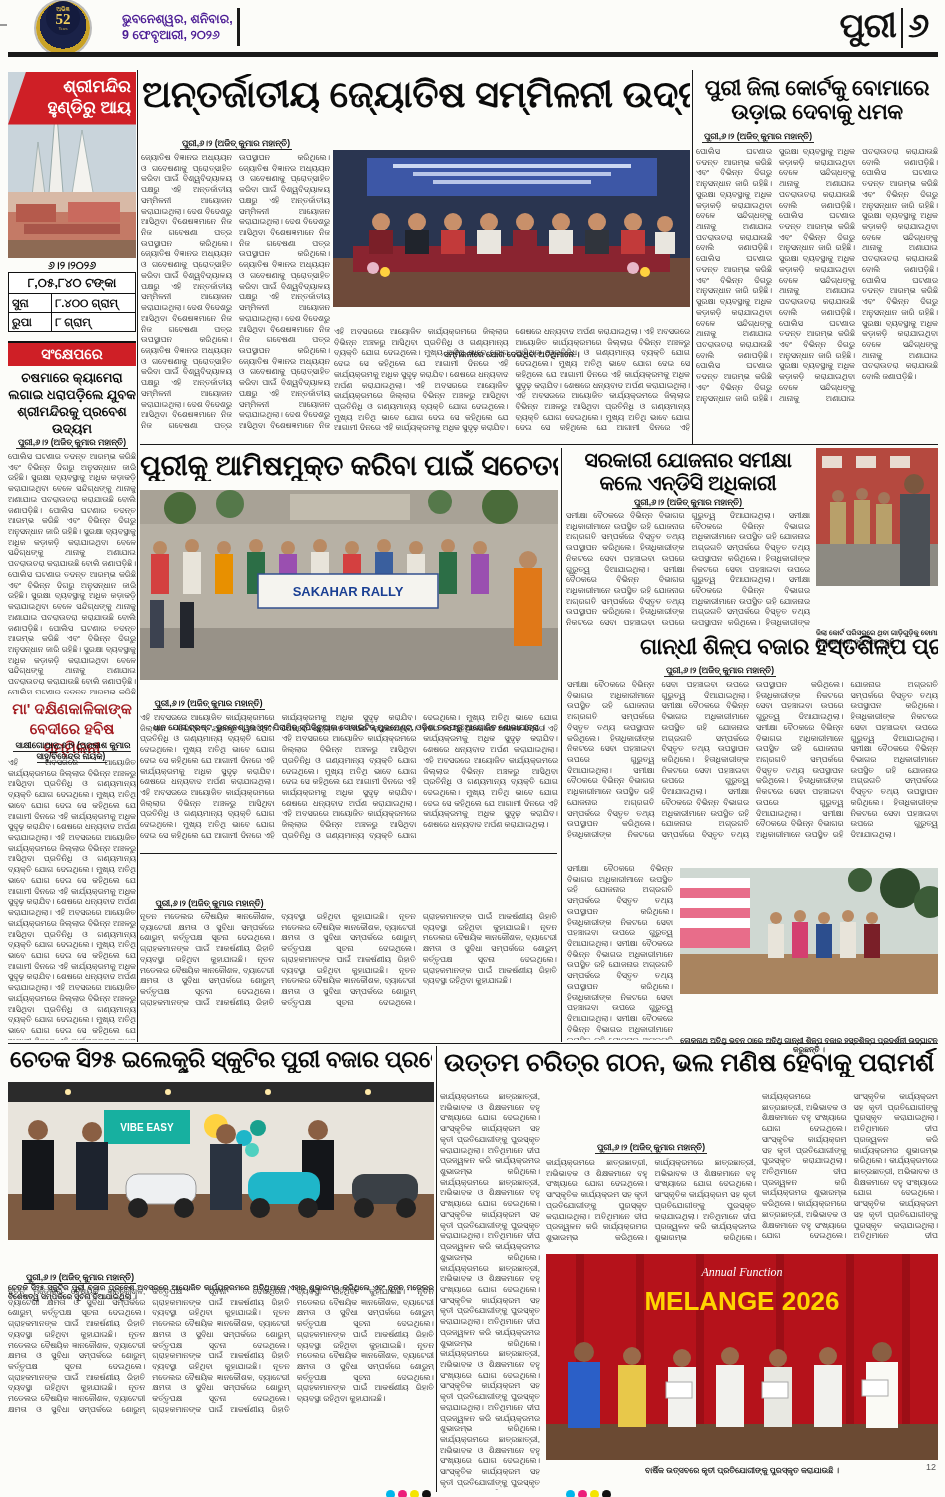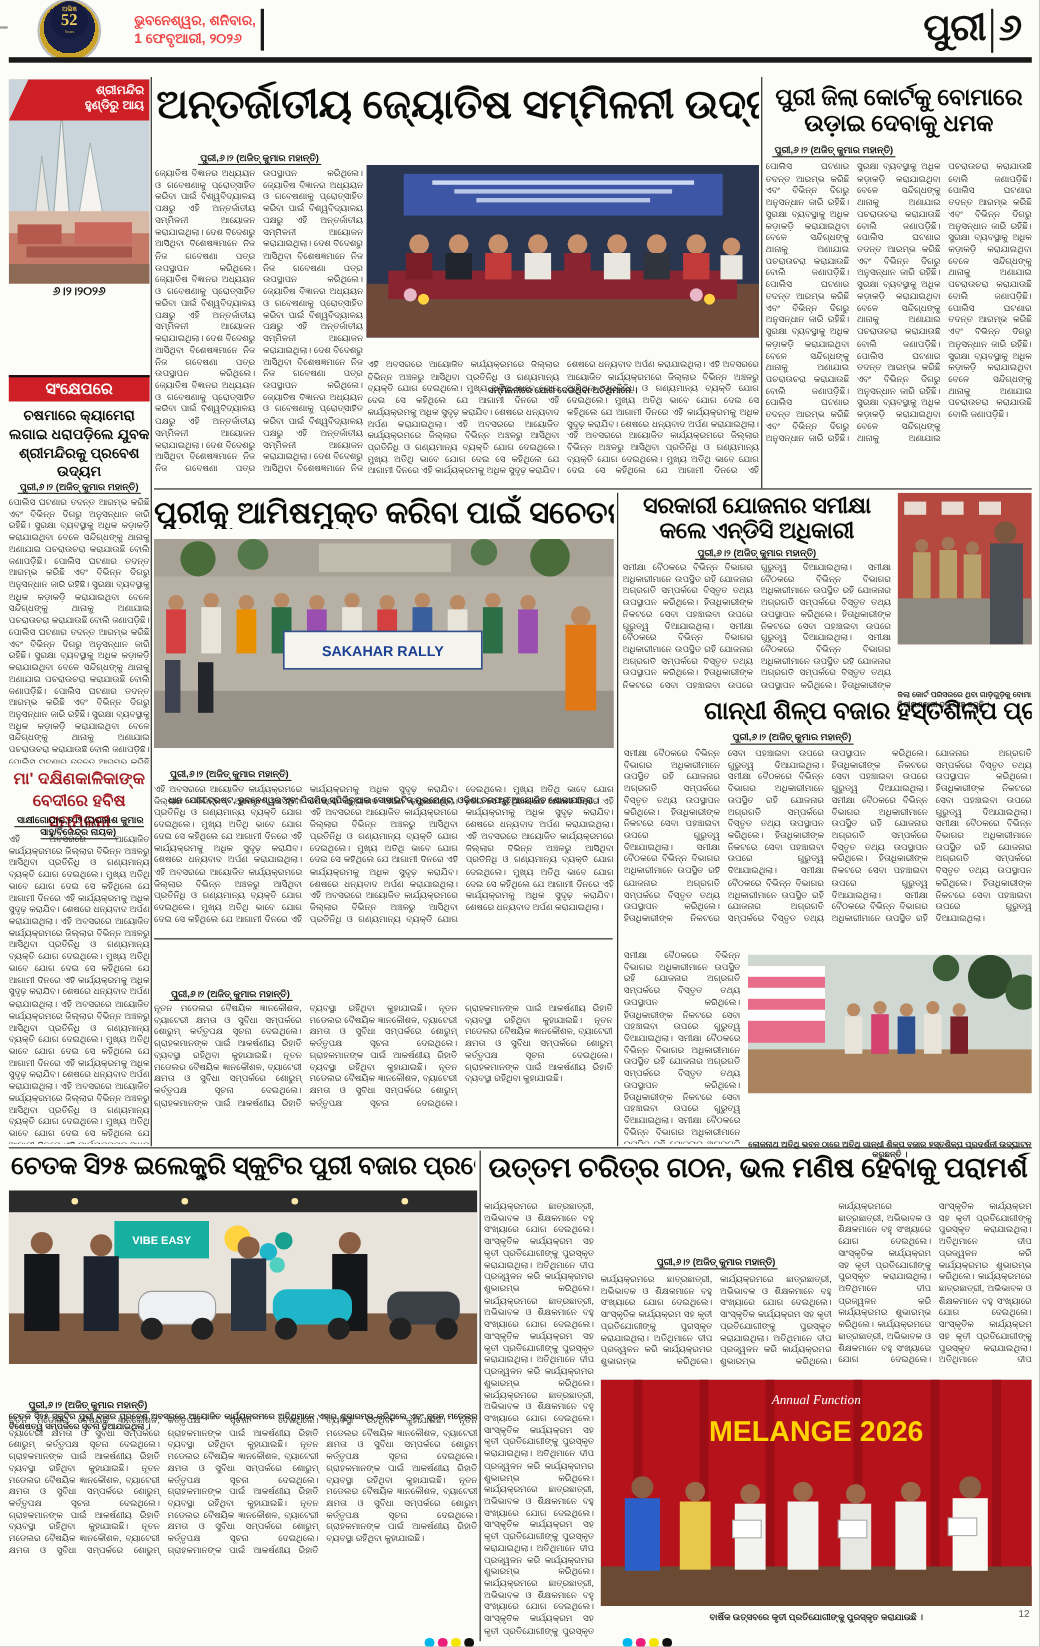--- a/index.html
+++ b/index.html
@@ -21,24 +21,24 @@
   .photo svg{display:block;}
   
   .logo{width:54px;height:54px;border-radius:50%;
         background:radial-gradient(circle at 50% 45%,#1a2248 0 58%,#c9a227 58% 74%,#8f8f8f 74% 86%,#d8d8d8 86%);
         box-shadow:0 0 0 2px #bbb;display:flex;align-items:flex-start;justify-content:center;font-family:Liberation Serif, serif;}
   .logo-inner{width:34px;height:34px;border-radius:50%;background:#141b3e;color:#e7c14a;
         display:flex;flex-direction:column;align-items:center;justify-content:center;line-height:1;}
   .logo-top{font-size:6px;font-weight:bold;}
   .logo-num{font-size:15px;font-weight:bold;color:#f2d05e;}
   .logo-years{font-size:4px;color:#d8b84a;}
-  .dateline{font-size:12.5px;font-weight:bold;line-height:1.25;color:#ef4444;}
+  .dateline{font-size:12.5px;font-weight:bold;line-height:1.25;color:#4c1d95;}
   .edition{font-size:34px;font-weight:bold;letter-spacing:-1px;}
   
-  .red-flag{background:var(--accent-red);color:#fff;font-weight:bold;font-size:11px;line-height:1.25;
+  .red-flag{background:var(--accent-red);color:#fff;font-weight:bold;font-size:17px;line-height:1.25;
             text-align:right;padding:4px 5px 6px 14px;clip-path:polygon(14% 0,100% 0,100% 100%,0 100%);}
   .brief-banner{background:var(--accent-red);color:#fff;font-weight:bold;font-size:14.5px;
             text-align:center;padding:3px 0;border-top:2px solid #111;}
   .brief-head{font-weight:bold;font-size:13px;line-height:1.3;text-align:center;color:#0b0b0b;}
   .brief-head2{font-weight:bold;font-size:15px;line-height:1.3;text-align:center;color:var(--maroon-head);}
   .hunditable{width:100%;border-collapse:collapse;font-weight:bold;font-size:11.5px;color:#0b0b0b;}
   .hunditable td{border:1.5px solid #111;padding:2.5px 3px;background:#fff;}
   .subhead-box{font-weight:bold;font-size:13.5px;line-height:1.3;text-align:center;color:#0b0b0b;}
   .regdot{width:9px;height:9px;border-radius:50%;display:inline-block;margin-right:3px;}
   .pgnum-small{font-size:9px;color:#555;}
@@ -52,21 +52,21 @@
     <div class="logo">
       <div class="logo-inner">
         <div class="logo-top">ଅଭିଜ୍ଞ</div>
         <div class="logo-num">52</div>
         <div class="logo-years">Years</div>
       </div>
     </div>
   </div>
   <div class="abs dateline" style="left:122px;top:12px;width:112px;">
     <div>ଭୁବନେଶ୍ୱର, ଶନିବାର,</div>
-    <div>1 ଫେବୃଆରୀ, ୨୦୨୬</div>
+    <div>9 ଫେବୃଆରୀ, ୨୦୨୬</div>
   </div>
   <div class="abs rule" style="left:237px;top:8px;width:3px;height:38px;"></div>
   <div class="abs edition" style="left:812px;top:6px;width:84px;text-align:right;">ପୁରୀ</div>
   <div class="abs rule" style="left:901px;top:8px;width:2px;height:40px;"></div>
   <div class="abs edition" style="left:908px;top:6px;">୬</div>
   <div class="abs rule" style="left:8px;top:52px;width:930px;height:5px;"></div>
   <div class="abs" style="left:0;top:24px;width:7px;height:2px;background:#999;"></div>
 
   <div class="abs rule" style="left:137px;top:70px;width:1px;height:972px;"></div>
   <div class="abs rule" style="left:692px;top:70px;width:1px;height:374px;"></div>
@@ -89,20 +89,37 @@
       <rect x="60" y="130" width="52" height="20" fill="#c96a5e"></rect>
       <rect x="16" y="152" width="96" height="10" fill="#a9564a"></rect>
       <rect x="0" y="168" width="128" height="18" fill="#8d6a54"></rect>
     </svg>
   </div>
   <div class="abs red-flag" style="left:8px;top:72px;width:128px;box-sizing:border-box;">
     <div>ଶ୍ରୀମନ୍ଦିର</div>
     <div>ହୁଣ୍ଡିରୁ ଆୟ</div>
   </div>
   <div class="abs" style="left:8px;top:259px;width:128px;text-align:center;font-weight:bold;font-size:11px;">୬।୨।୨୦୨୬</div>
+  <div class="abs" style="left:8px;top:272px;width:128px;">
+    <table class="hunditable">
+      <tbody>
+          <tr>
+            <td colspan="2" style="text-align:center;font-size:12.5px;">୮,୦୫,୮୪୦ ଟଙ୍କା</td>
+          </tr>
+      <tr>
+        <td style="width:34%;">ସୁନା</td>
+        <td>୮.୪୦୦ ଗ୍ରାମ୍</td>
+      </tr>
+      <tr>
+        <td>ରୁପା</td>
+        <td>୮ ଗ୍ରାମ୍</td>
+      </tr>
+    </tbody>
+      </table>
+  </div>
 
   <div class="abs brief-banner" style="left:8px;top:341px;width:128px;">ସଂକ୍ଷେପରେ</div>
   <div class="abs brief-head" style="left:8px;top:370px;width:128px;">ଚଷମାରେ କ୍ୟାମେରା ଲଗାଇ ଧରାପଡ଼ିଲେ ଯୁବକ ଶ୍ରୀମନ୍ଦିରକୁ ପ୍ରବେଶ ଉଦ୍ୟମ</div>
   <div class="abs byline" style="left:8px;top:437px;width:128px;"><span>ପୁରୀ,୬।୨ (ଅଜିତ୍ କୁମାର ମହାନ୍ତି)</span></div>
   <div class="abs body-text" style="left:8px;top:452px;width:128px;height:242px;">ପୋଲିସ ଘଟଣାର ତଦନ୍ତ ଆରମ୍ଭ କରିଛି ଏବଂ ବିଭିନ୍ନ ଦିଗରୁ ଅନୁସନ୍ଧାନ ଜାରି ରହିଛି। ସୁରକ୍ଷା ବ୍ୟବସ୍ଥାକୁ ଅଧିକ କଡ଼ାକଡ଼ି କରାଯାଇଥିବା ବେଳେ ସନ୍ଦିଗ୍ଧଙ୍କୁ ଥାନାକୁ ଅଣାଯାଇ ପଚରାଉଚରା କରାଯାଉଛି ବୋଲି ଜଣାପଡ଼ିଛି। ପୋଲିସ ଘଟଣାର ତଦନ୍ତ ଆରମ୍ଭ କରିଛି ଏବଂ ବିଭିନ୍ନ ଦିଗରୁ ଅନୁସନ୍ଧାନ ଜାରି ରହିଛି। ସୁରକ୍ଷା ବ୍ୟବସ୍ଥାକୁ ଅଧିକ କଡ଼ାକଡ଼ି କରାଯାଇଥିବା ବେଳେ ସନ୍ଦିଗ୍ଧଙ୍କୁ ଥାନାକୁ ଅଣାଯାଇ ପଚରାଉଚରା କରାଯାଉଛି ବୋଲି ଜଣାପଡ଼ିଛି। ପୋଲିସ ଘଟଣାର ତଦନ୍ତ ଆରମ୍ଭ କରିଛି ଏବଂ ବିଭିନ୍ନ ଦିଗରୁ ଅନୁସନ୍ଧାନ ଜାରି ରହିଛି। ସୁରକ୍ଷା ବ୍ୟବସ୍ଥାକୁ ଅଧିକ କଡ଼ାକଡ଼ି କରାଯାଇଥିବା ବେଳେ ସନ୍ଦିଗ୍ଧଙ୍କୁ ଥାନାକୁ ଅଣାଯାଇ ପଚରାଉଚରା କରାଯାଉଛି ବୋଲି ଜଣାପଡ଼ିଛି। ପୋଲିସ ଘଟଣାର ତଦନ୍ତ ଆରମ୍ଭ କରିଛି ଏବଂ ବିଭିନ୍ନ ଦିଗରୁ ଅନୁସନ୍ଧାନ ଜାରି ରହିଛି। ସୁରକ୍ଷା ବ୍ୟବସ୍ଥାକୁ ଅଧିକ କଡ଼ାକଡ଼ି କରାଯାଇଥିବା ବେଳେ ସନ୍ଦିଗ୍ଧଙ୍କୁ ଥାନାକୁ ଅଣାଯାଇ ପଚରାଉଚରା କରାଯାଉଛି ବୋଲି ଜଣାପଡ଼ିଛି। ପୋଲିସ ଘଟଣାର ତଦନ୍ତ ଆରମ୍ଭ କରିଛି ଏବଂ ବିଭିନ୍ନ ଦିଗରୁ ଅନୁସନ୍ଧାନ ଜାରି ରହିଛି। ସୁରକ୍ଷା ବ୍ୟବସ୍ଥାକୁ ଅଧିକ କଡ଼ାକଡ଼ି କରାଯାଇଥିବା ବେଳେ ସନ୍ଦିଗ୍ଧଙ୍କୁ ଥାନାକୁ ଅଣାଯାଇ ପଚରାଉଚରା କରାଯାଉଛି ବୋଲି ଜଣାପଡ଼ିଛି।</div>
   <div class="abs brief-head2" style="left:8px;top:699px;width:128px;">ମା' ଦକ୍ଷିଣକାଳିକାଙ୍କ ବେଦୀରେ ହବିଷ ସମ୍ମିଳନୀ</div>
   <div class="abs byline" style="left:8px;top:740px;width:128px;"><span>ସାକ୍ଷୀଗୋପାଳ,୬।୨ (ପ୍ରକାଶ କୁମାର ସାହୁ/ବିଜେନ୍ଦ୍ର ନାୟକ)</span></div>
   <div class="abs body-text" style="left:8px;top:758px;width:128px;height:282px;">ଏହି ଅବସରରେ ଆୟୋଜିତ କାର୍ଯ୍ୟକ୍ରମରେ ଜିଲ୍ଲାର ବିଭିନ୍ନ ଅଞ୍ଚଳରୁ ଆସିଥିବା ପ୍ରତିନିଧି ଓ ଗଣ୍ୟମାନ୍ୟ ବ୍ୟକ୍ତି ଯୋଗ ଦେଇଥିଲେ। ମୁଖ୍ୟ ଅତିଥି ଭାବେ ଯୋଗ ଦେଇ ସେ କହିଥିଲେ ଯେ ଆଗାମୀ ଦିନରେ ଏହି କାର୍ଯ୍ୟକ୍ରମକୁ ଅଧିକ ସୁଦୃଢ଼ କରାଯିବ। ଶେଷରେ ଧନ୍ୟବାଦ ଅର୍ପଣ କରାଯାଇଥିଲା। ଏହି ଅବସରରେ ଆୟୋଜିତ କାର୍ଯ୍ୟକ୍ରମରେ ଜିଲ୍ଲାର ବିଭିନ୍ନ ଅଞ୍ଚଳରୁ ଆସିଥିବା ପ୍ରତିନିଧି ଓ ଗଣ୍ୟମାନ୍ୟ ବ୍ୟକ୍ତି ଯୋଗ ଦେଇଥିଲେ। ମୁଖ୍ୟ ଅତିଥି ଭାବେ ଯୋଗ ଦେଇ ସେ କହିଥିଲେ ଯେ ଆଗାମୀ ଦିନରେ ଏହି କାର୍ଯ୍ୟକ୍ରମକୁ ଅଧିକ ସୁଦୃଢ଼ କରାଯିବ। ଶେଷରେ ଧନ୍ୟବାଦ ଅର୍ପଣ କରାଯାଇଥିଲା। ଏହି ଅବସରରେ ଆୟୋଜିତ କାର୍ଯ୍ୟକ୍ରମରେ ଜିଲ୍ଲାର ବିଭିନ୍ନ ଅଞ୍ଚଳରୁ ଆସିଥିବା ପ୍ରତିନିଧି ଓ ଗଣ୍ୟମାନ୍ୟ ବ୍ୟକ୍ତି ଯୋଗ ଦେଇଥିଲେ। ମୁଖ୍ୟ ଅତିଥି ଭାବେ ଯୋଗ ଦେଇ ସେ କହିଥିଲେ ଯେ ଆଗାମୀ ଦିନରେ ଏହି କାର୍ଯ୍ୟକ୍ରମକୁ ଅଧିକ ସୁଦୃଢ଼ କରାଯିବ। ଶେଷରେ ଧନ୍ୟବାଦ ଅର୍ପଣ କରାଯାଇଥିଲା। ଏହି ଅବସରରେ ଆୟୋଜିତ କାର୍ଯ୍ୟକ୍ରମରେ ଜିଲ୍ଲାର ବିଭିନ୍ନ ଅଞ୍ଚଳରୁ ଆସିଥିବା ପ୍ରତିନିଧି ଓ ଗଣ୍ୟମାନ୍ୟ ବ୍ୟକ୍ତି ଯୋଗ ଦେଇଥିଲେ। ମୁଖ୍ୟ ଅତିଥି ଭାବେ ଯୋଗ ଦେଇ ସେ କହିଥିଲେ ଯେ ଆଗାମୀ ଦିନରେ ଏହି କାର୍ଯ୍ୟକ୍ରମକୁ ଅଧିକ ସୁଦୃଢ଼ କରାଯିବ। ଶେଷରେ ଧନ୍ୟବାଦ ଅର୍ପଣ କରାଯାଇଥିଲା। ଏହି ଅବସରରେ ଆୟୋଜିତ କାର୍ଯ୍ୟକ୍ରମରେ ଜିଲ୍ଲାର ବିଭିନ୍ନ ଅଞ୍ଚଳରୁ ଆସିଥିବା ପ୍ରତିନିଧି ଓ ଗଣ୍ୟମାନ୍ୟ ବ୍ୟକ୍ତି ଯୋଗ ଦେଇଥିଲେ। ମୁଖ୍ୟ ଅତିଥି ଭାବେ ଯୋଗ ଦେଇ ସେ କହିଥିଲେ ଯେ ଆଗାମୀ ଦିନରେ ଏହି କାର୍ଯ୍ୟକ୍ରମକୁ ଅଧିକ ସୁଦୃଢ଼ କରାଯିବ। ଶେଷରେ ଧନ୍ୟବାଦ ଅର୍ପଣ କରାଯାଇଥିଲା।</div>
 
   <div class="abs headline hl-center nowrap" style="left:142px;top:74px;width:548px;font-size:37px;">ଅନ୍ତର୍ଜାତୀୟ ଜ୍ୟୋତିଷ ସମ୍ମିଳନୀ ଉଦ୍‌ଘାଟିତ</div>

